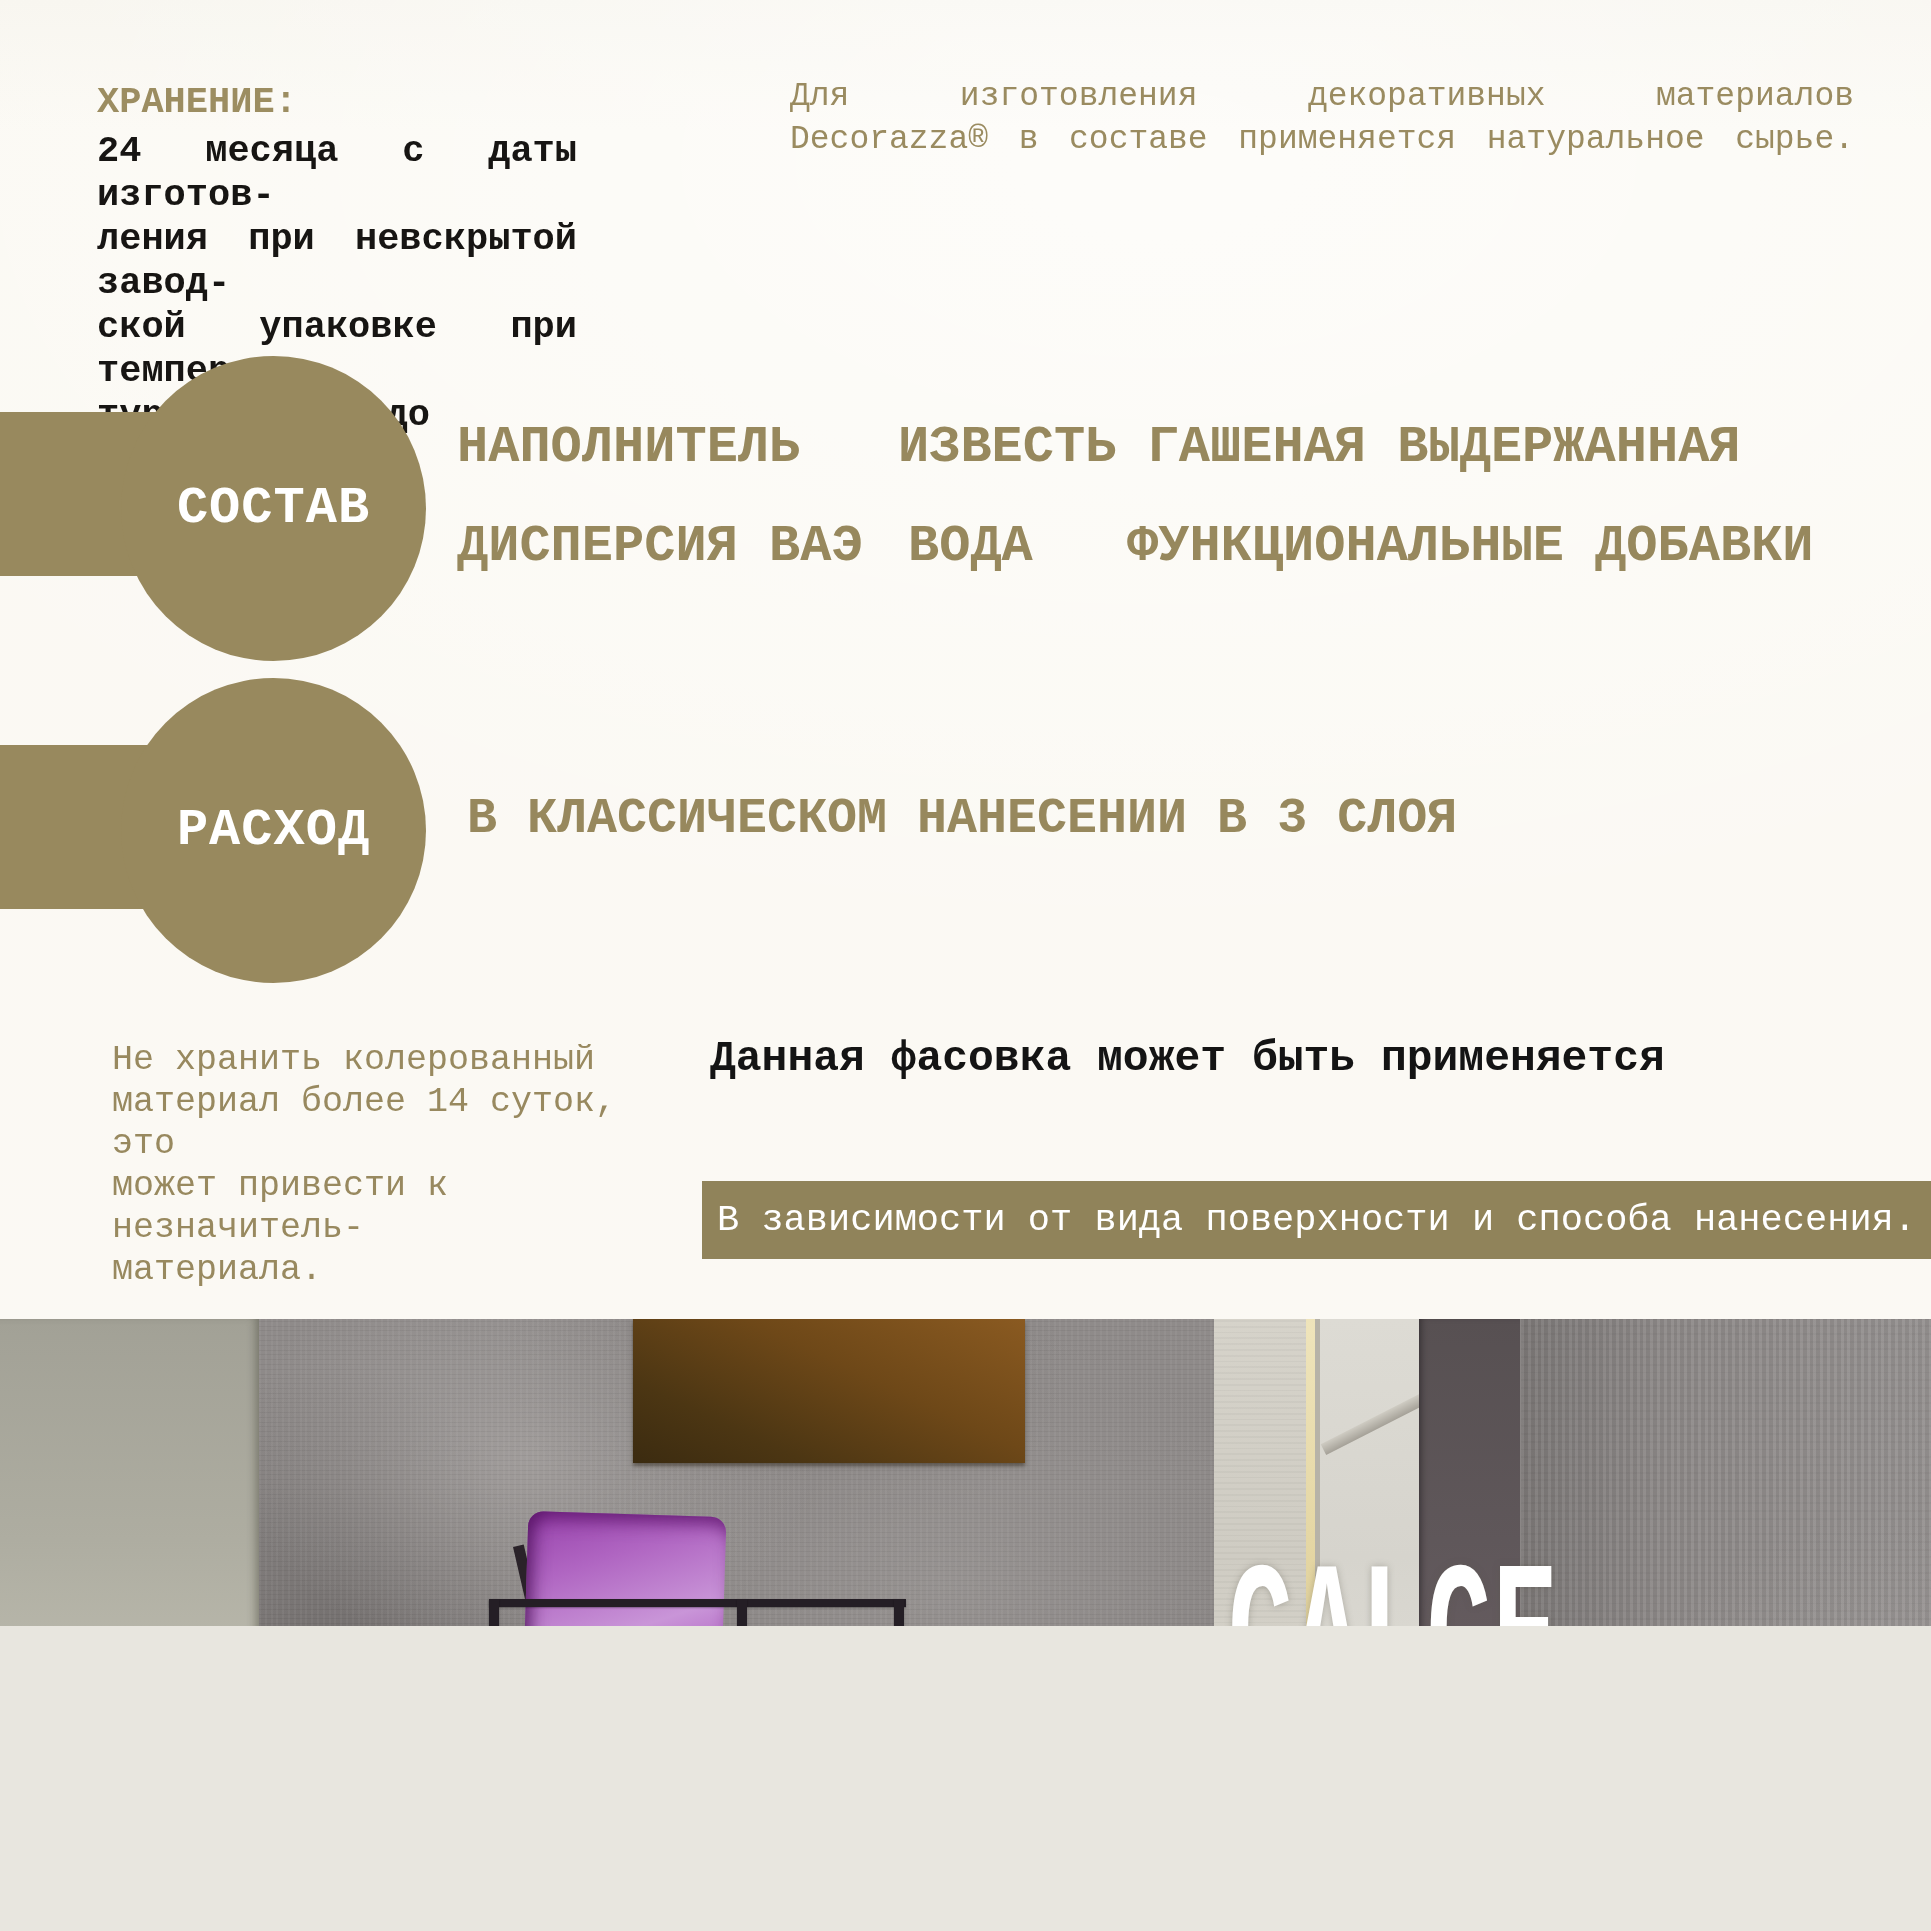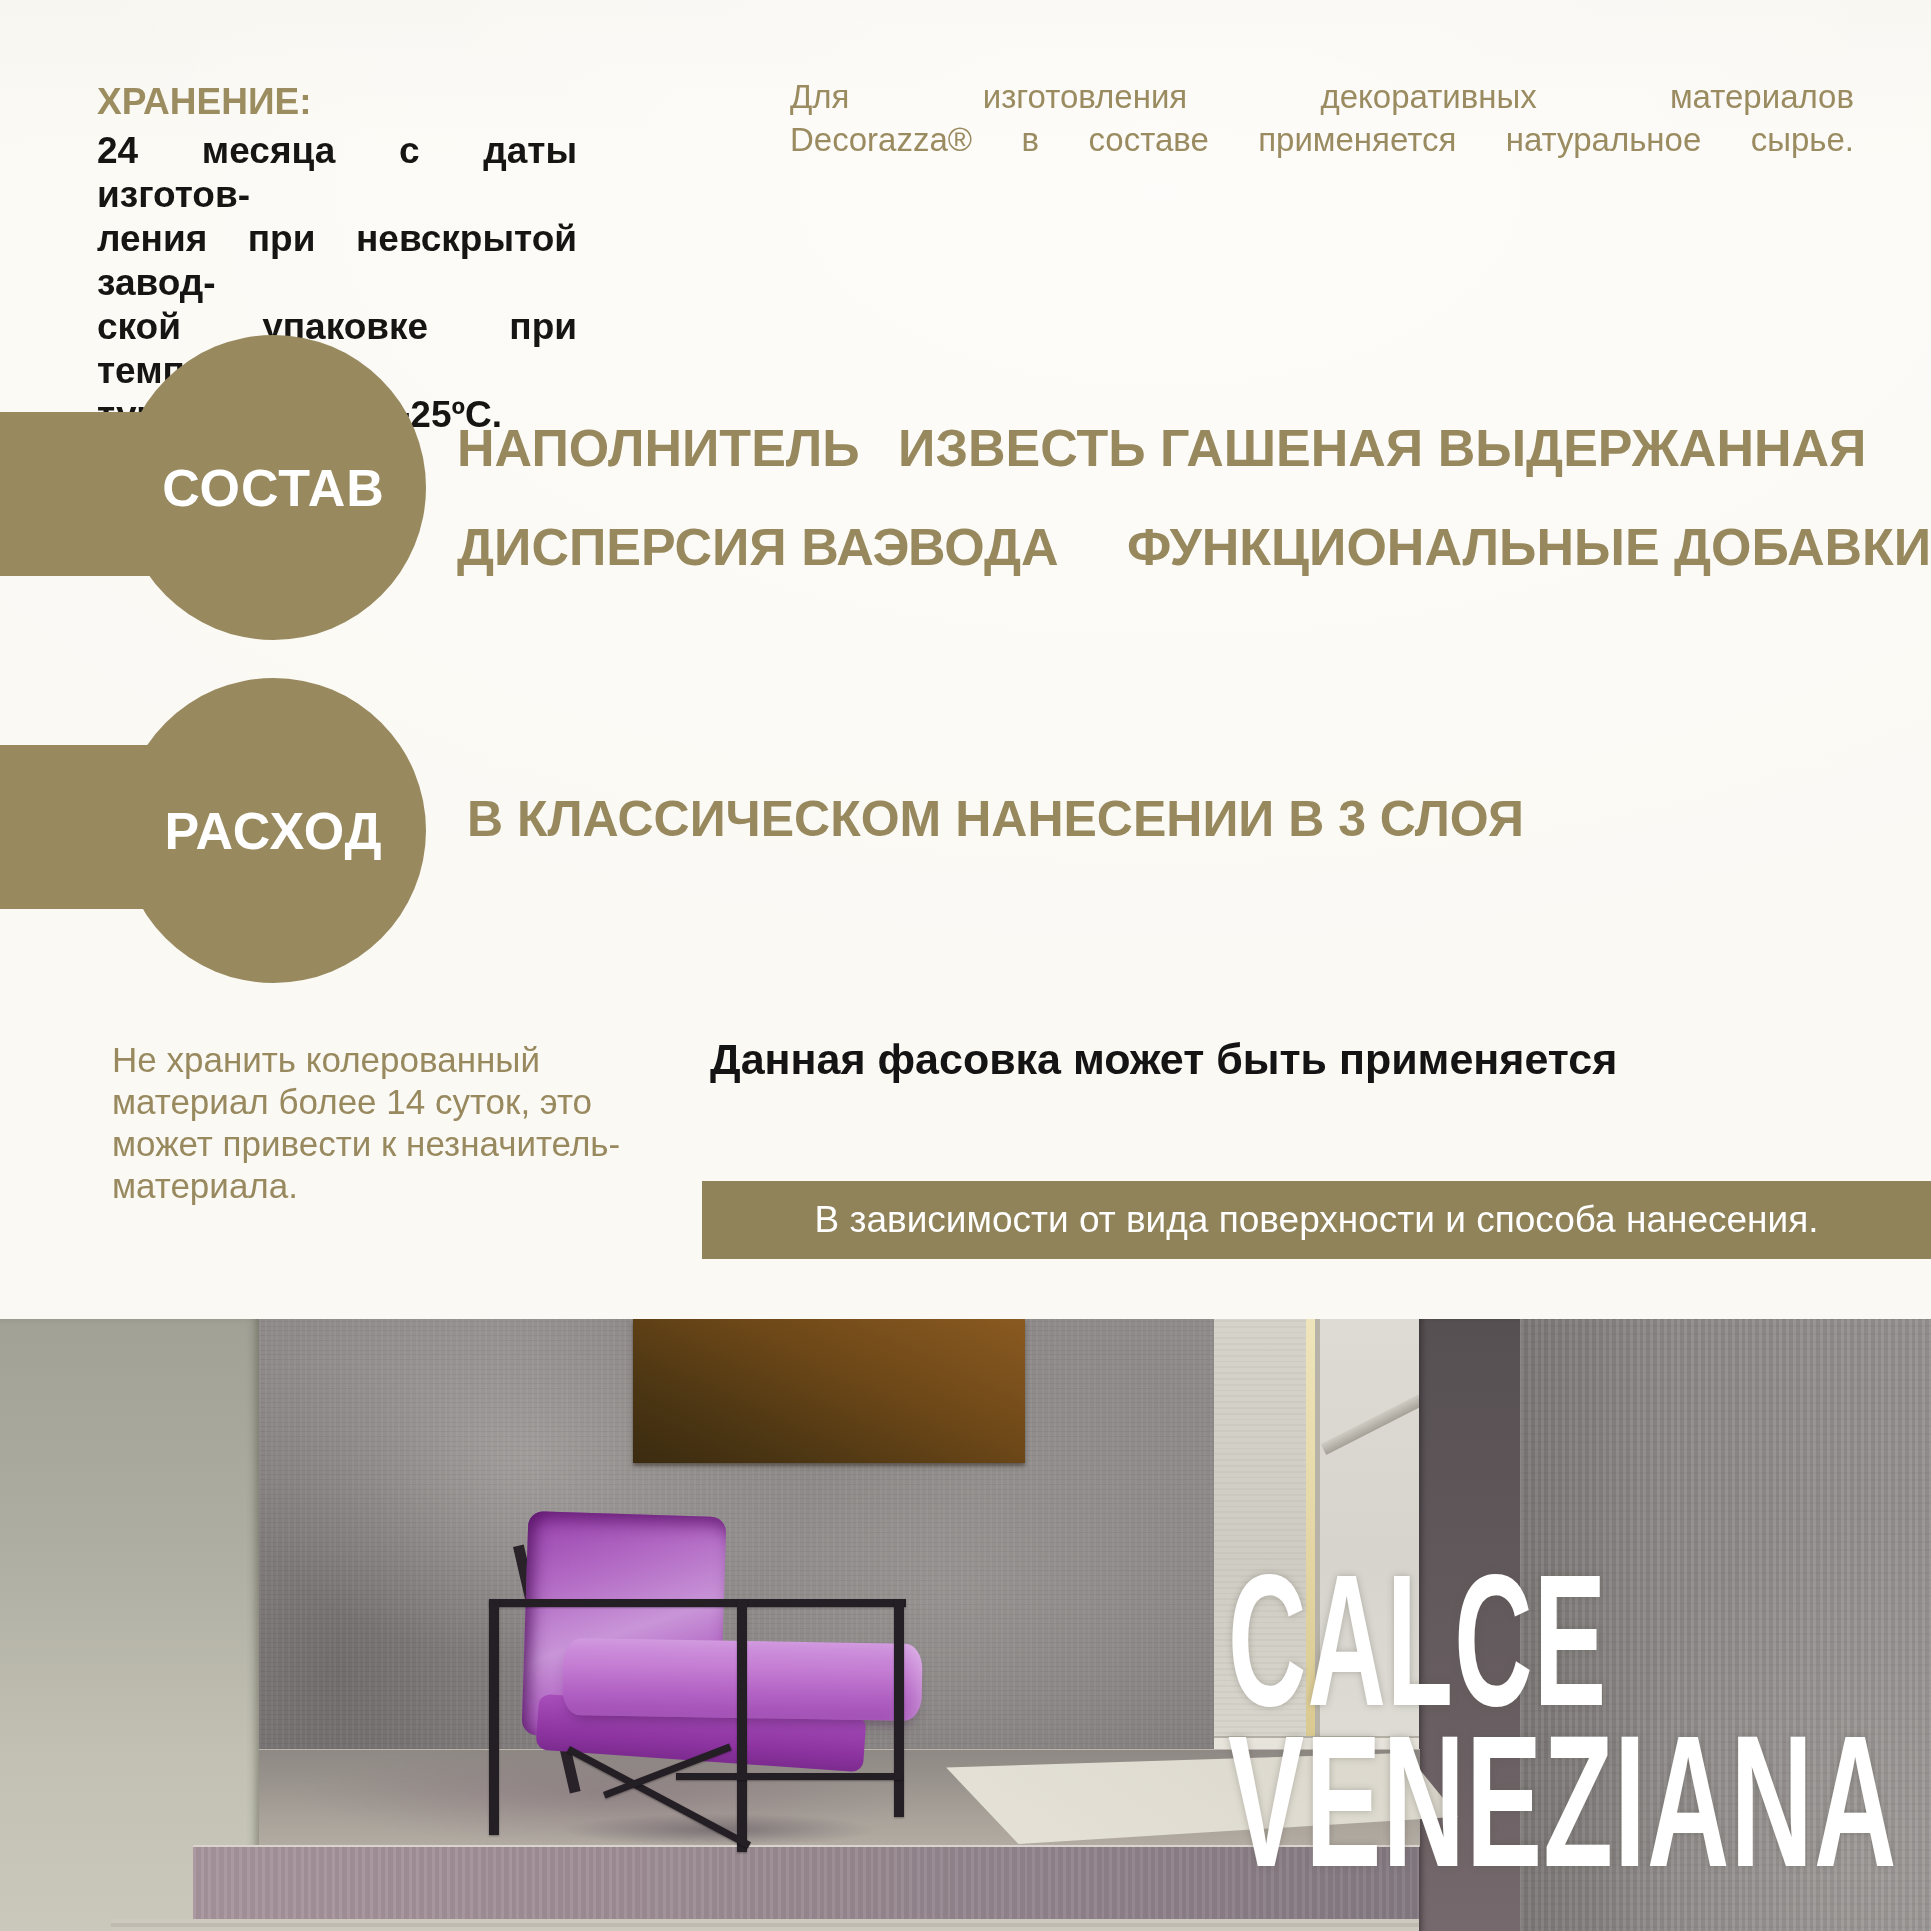--- a/index.html
+++ b/index.html
@@ -1,21 +1,21 @@
 <!DOCTYPE html>
 <html><head>
 <meta charset="utf-8">
 <style>
   html,body{margin:0;padding:0;background:#e8e6df;}
   .canvas{
-    position:relative;width:1931px;height:1931px;overflow:hidden;
+    position:relative;width:1931px;height:1626px;overflow:hidden;
     background:
       radial-gradient(2510px 1352px at 60% 10%, rgba(255,255,255,.55), rgba(255,255,255,0) 60%),
       linear-gradient(180deg,#f7f5ee 0%,#fbf9f3 8%,#fbf9f4 100%);
-    font-family:Liberation Sans, sans-serif;
+    font-family:Liberation Mono, monospace;
   }
   .abs{position:absolute;}
   
   .storage-heading{left:97px;top:81px;font-size:37px;font-weight:bold;color:#9c8d61;}
   .storage-text{left:97px;top:129px;width:480px;font-size:37px;font-weight:bold;color:#171513;line-height:44px;}
   .jline{text-align:justify;text-align-last:justify;}
   .intro{left:790px;top:75px;width:1064px;font-size:33px;color:#9a8b60;line-height:43px;}
   
   .badge-tab{left:0;width:203px;height:164px;background:#98895e;}
   .badge-circle{left:121px;width:305px;height:305px;border-radius:50%;background:#98895e;
@@ -122,21 +122,21 @@
     <div class="jline">ской упаковке при темпера-</div>
     <div>туре от +5ºС до +25ºС.</div>
   </div>
 
   <div class="abs intro">
     <div class="jline">Для изготовления декоративных материалов</div>
     <div class="jline">Decorazza® в составе применяется натуральное сырье.</div>
   </div>
 
   <div class="abs badge-tab" style="top:412px;"></div>
-  <div class="abs badge-circle" style="top:335px;align-items:center;">
+  <div class="abs badge-circle" style="top:356px;align-items:center;">
     <span class="badge-title">СОСТАВ</span>
   </div>
   <div class="abs comp-label" style="left:457px;top:418px;">НАПОЛНИТЕЛЬ</div>
   <div class="abs comp-label" style="left:898px;top:418px;">ИЗВЕСТЬ ГАШЕНАЯ ВЫДЕРЖАННАЯ</div>
   <div class="abs comp-label" style="left:457px;top:517px;">ДИСПЕРСИЯ ВАЭ</div>
   <div class="abs comp-label" style="left:908px;top:517px;">ВОДА</div>
   <div class="abs comp-label" style="left:1127px;top:517px;">ФУНКЦИОНАЛЬНЫЕ ДОБАВКИ</div>
 
   <div class="abs badge-tab" style="top:745px;"></div>
   <div class="abs badge-circle" style="top:678px;">

